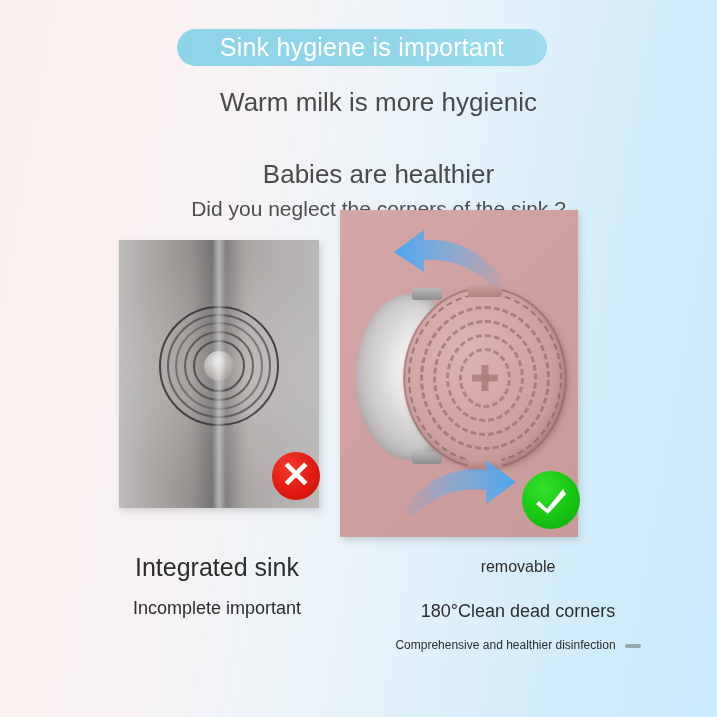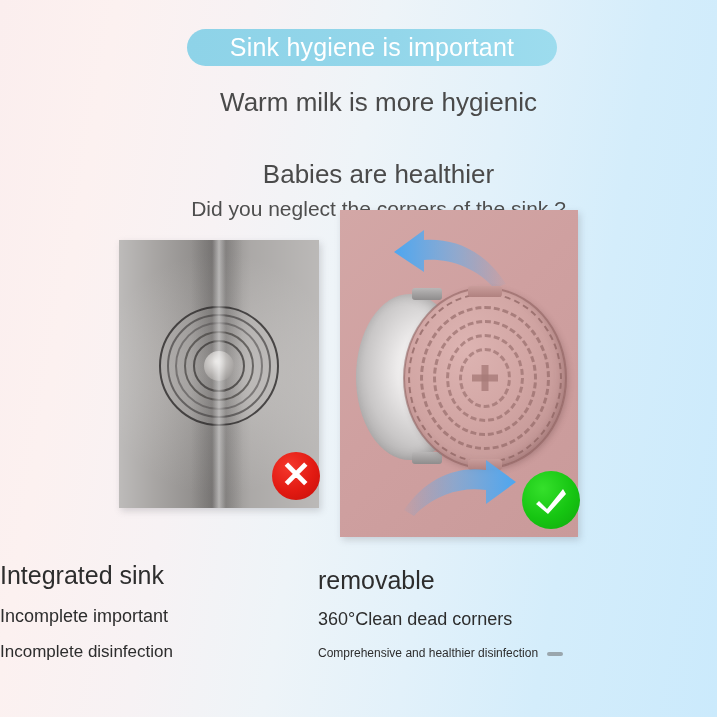--- a/index.html
+++ b/index.html
@@ -25,21 +25,21 @@
         #eef4f8 46%,
         #e2f1fa 62%,
         #d4edfb 78%,
         #cbeafc 100%);
     overflow: hidden;
   }
 
   
   .title-pill {
     position: absolute;
-    left: 187px;
+    left: 177px;
     top: 29px;
     width: 370px;
     height: 37px;
     border-radius: 19px;
     background: linear-gradient(90deg, #8ed3e8 0%, #93d6ea 55%, #9ddcee 100%);
     display: flex;
     align-items: center;
     justify-content: center;
   }
   .title-pill span {
@@ -282,29 +282,29 @@
     left: 522px;
     top: 471px;
     width: 58px;
     height: 58px;
     background: radial-gradient(circle at 36% 30%, #35e02b 0%, #16c512 55%, #0fa80c 100%);
   }
 
   
   .cap {
     position: absolute;
+    text-align: center;
     color: #2d2d2d;
     white-space: nowrap;
-    margin-top: 8px;
   }
   .cap-left-title   { left: 0;   top: 553px; width: 434px; font-size: 25px; }
   .cap-left-l1      { left: 0;   top: 598px; width: 434px; font-size: 18px; }
   .cap-left-l2      { left: 0;   top: 634px; width: 434px; font-size: 17px; }
 
-  .cap-right-title  { left: 318px; top: 558px; width: 400px; font-size: 25px; }
+  .cap-right-title  { left: 318px; top: 558px; width: 400px; font-size: 16px; }
   .cap-right-l1     { left: 318px; top: 601px; width: 400px; font-size: 18px; }
   .cap-right-l2     { left: 318px; top: 638px; width: 400px; font-size: 12px; }
 
   .trail-dash {
     display: inline-block;
     width: 16px;
     height: 4px;
     background: #9aa6ad;
     border-radius: 2px;
     vertical-align: middle;
@@ -389,21 +389,20 @@
   </div>
 
   <div class="badge badge-check">
     <svg width="40" height="40" viewBox="0 0 40 40">
       <path d="M8,21 L16,29 L32,9 L35,14 L17,34 L5,24 Z" fill="#ffffff"></path>
     </svg>
   </div>
 
   <div class="cap cap-left-title">Integrated sink</div>
   <div class="cap cap-left-l1">Incomplete important</div>
-  <div class="cap cap-left-l2">Incomplete disinfection</div>
 
   <div class="cap cap-right-title">removable</div>
-  <div class="cap cap-right-l1">360°Clean dead corners</div>
+  <div class="cap cap-right-l1">180°Clean dead corners</div>
   <div class="cap cap-right-l2">
     <span>Comprehensive and healthier disinfection</span><span class="trail-dash"></span>
   </div>
 
 </div>
 
 </body></html>

